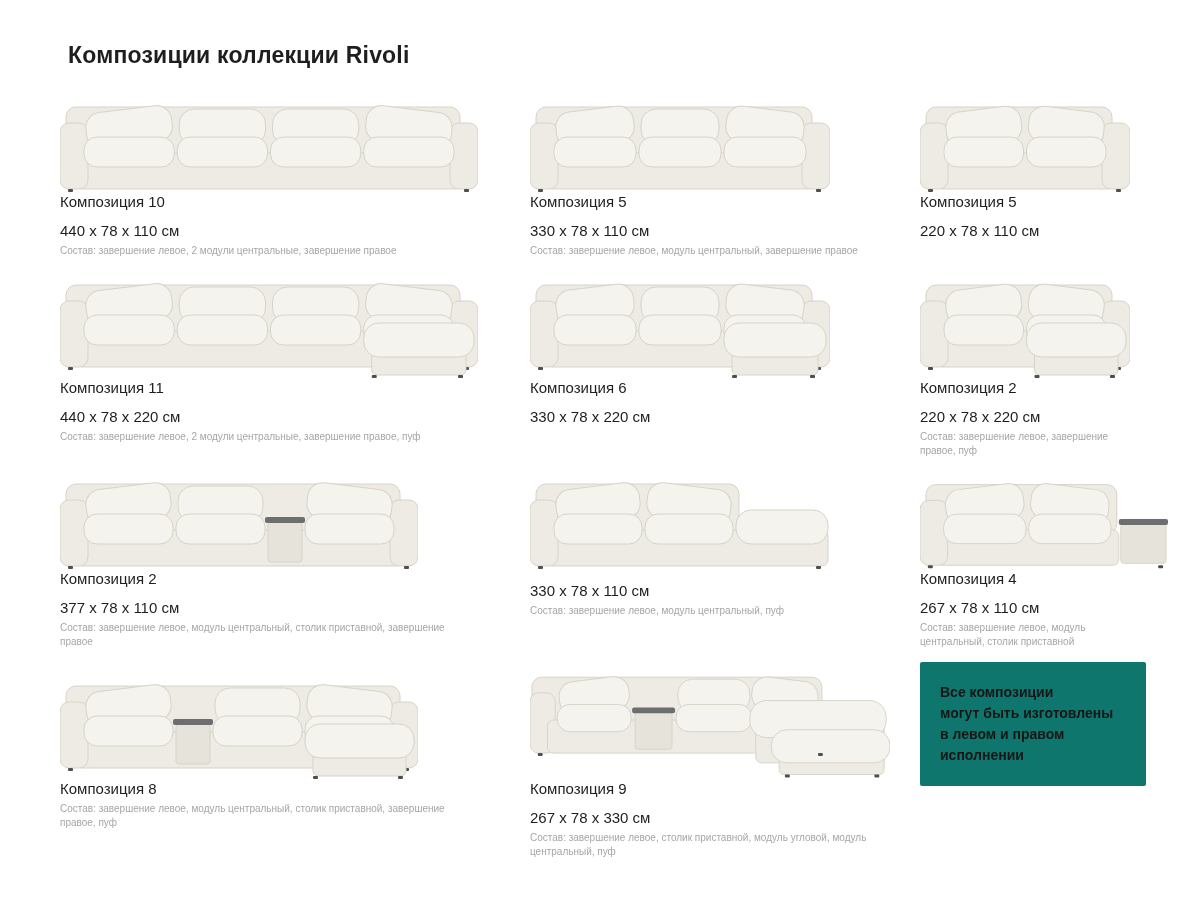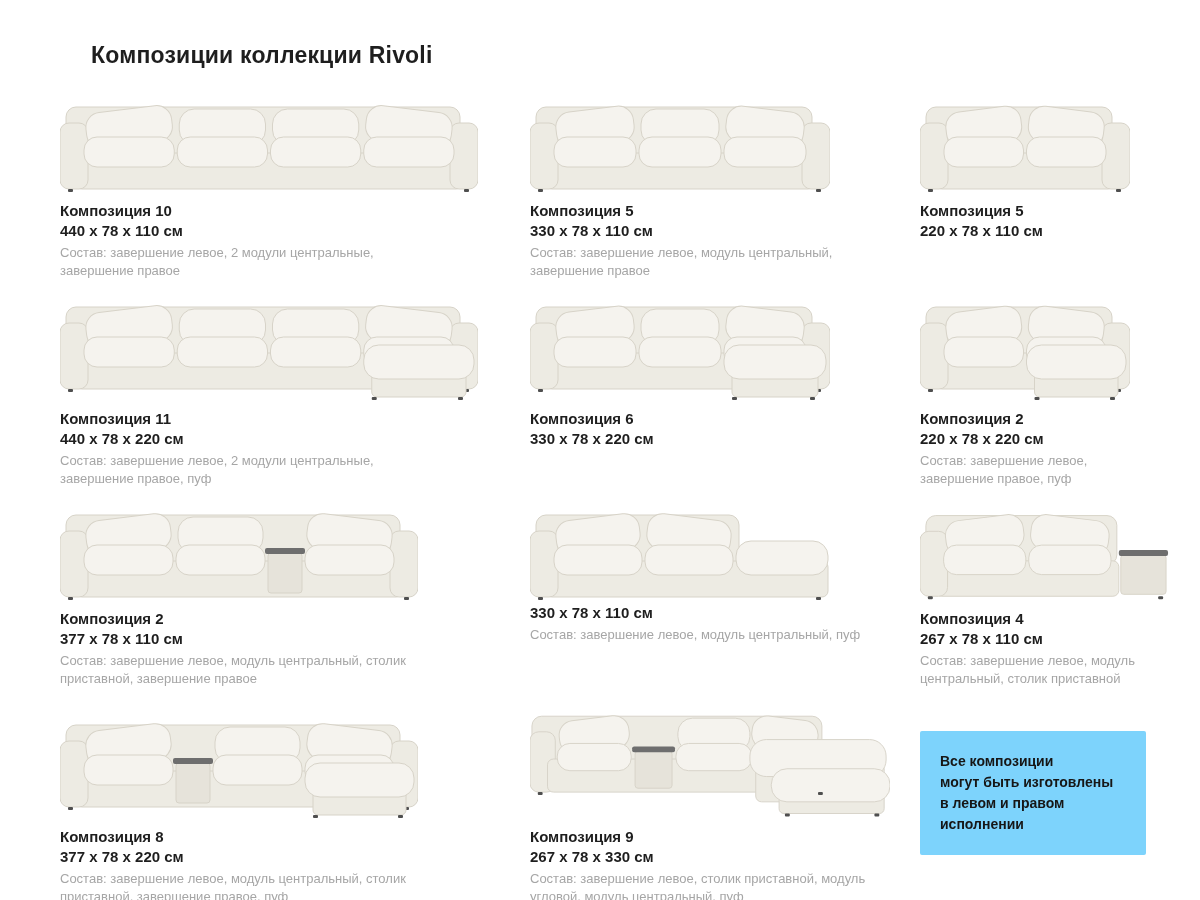--- a/index.html
+++ b/index.html
@@ -1,41 +1,41 @@
 <!DOCTYPE html>
 <html><head>
 <meta charset="utf-8">
 <style>
   html,body{margin:0;padding:0;}
   body{
     width:1200px;height:900px;background:#ffffff;overflow:hidden;
     font-family:"Liberation Sans",sans-serif;color:#1e1e1e;
   }
   .title{
-    margin:42px 0 0 91px;font-size:23px;font-weight:700;letter-spacing:.2px;
+    margin:42px 0 0 68px;font-size:23px;font-weight:700;letter-spacing:.2px;
   }
   .grid{
     display:grid;grid-template-columns:440px 360px 250px;
     column-gap:30px;row-gap:13px;margin:24px 0 0 60px;
   }
   .card{min-width:0;}
   .sofa-wrap{display:flex;align-items:flex-end;}
   .sofa-wrap svg{display:block;}
   .r1 .sofa-wrap{height:100px}
   .r2 .sofa-wrap{height:108px}
   .r3 .sofa-wrap{height:100px}
   .r4 .sofa-wrap{height:118px}
-  .c-name{margin-top:9px;font-size:15px;font-weight:700;}
-  .c-dims{margin-top:3px;font-size:15px;font-weight:700;}
-  .c-desc{margin-top:5px;font-size:13px;line-height:1.38;color:#a6a6a6;max-width:385px;}
+  .c-name{font-size:15px;font-weight:400;}
+  .c-dims{margin-top:12px;font-size:15px;font-weight:400;}
+  .c-desc{margin-top:5px;font-size:10px;line-height:1.38;color:#a6a6a6;max-width:385px;}
   .card:nth-child(3n+2) .c-desc{max-width:345px;}
   .card:nth-child(3n) .c-desc{max-width:215px;}
   .note{
-    background:#7dd3fc;border-radius:2px;width:186px;padding:20px;
-    margin-top:30px;font-size:14px;font-weight:700;line-height:1.5;color:#161616;
+    background:#0f766e;border-radius:2px;width:186px;padding:20px;
+    font-size:14px;font-weight:700;line-height:1.5;color:#161616;
   }
 </style>
 </head>
 <body>
 
 <h1 class="title">Композиции коллекции Rivoli</h1>
 
 <div class="grid">
 
   <div class="card r1">
@@ -255,21 +255,20 @@
           <rect x="245" y="54" width="89" height="30" rx="13" fill="#f5f3ee" stroke="#d7d3c8" stroke-width="1"></rect>
           <rect x="8" y="106" width="5" height="3" rx="1" fill="#4f4f4f"></rect>
           <rect x="344" y="106" width="5" height="3" rx="1" fill="#4f4f4f"></rect>
           <rect x="253" y="88" width="93" height="26" rx="5" fill="#edebe3" stroke="#d7d3c8" stroke-width="1"></rect>
           <rect x="245" y="62" width="109" height="34" rx="15" fill="#f5f3ee" stroke="#d7d3c8" stroke-width="1"></rect>
           <rect x="253" y="114" width="5" height="3" rx="1" fill="#4f4f4f"></rect>
           <rect x="338" y="114" width="5" height="3" rx="1" fill="#4f4f4f"></rect>
         </svg>
       </div>
     <div class="c-name">Композиция 8</div>
-    <div class="c-dims">377 x 78 x 220 см</div>
     <div class="c-desc">Состав: завершение левое, модуль центральный, столик приставной, завершение правое, пуф</div>
   </div>
   <div class="card r4">
     <div class="sofa-wrap">
         <svg viewBox="0 0 370 118" width="370" height="118">
           <rect x="2" y="14" width="298" height="48" rx="10" fill="#edebe3" stroke="#d7d3c8" stroke-width="1"></rect>
           <rect x="0" y="30" width="26" height="62" rx="9" fill="#edebe3" stroke="#d7d3c8" stroke-width="1"></rect>
           <rect x="18" y="58" width="288" height="34" rx="6" fill="#edebe3" stroke="#d7d3c8" stroke-width="1"></rect>
           <rect x="108" y="50" width="38" height="38" rx="3" fill="#e6e3da" stroke="#d7d3c8" stroke-width="1"></rect>
           <rect x="105" y="45" width="44" height="6" rx="2" fill="#6e6e6e"></rect>

